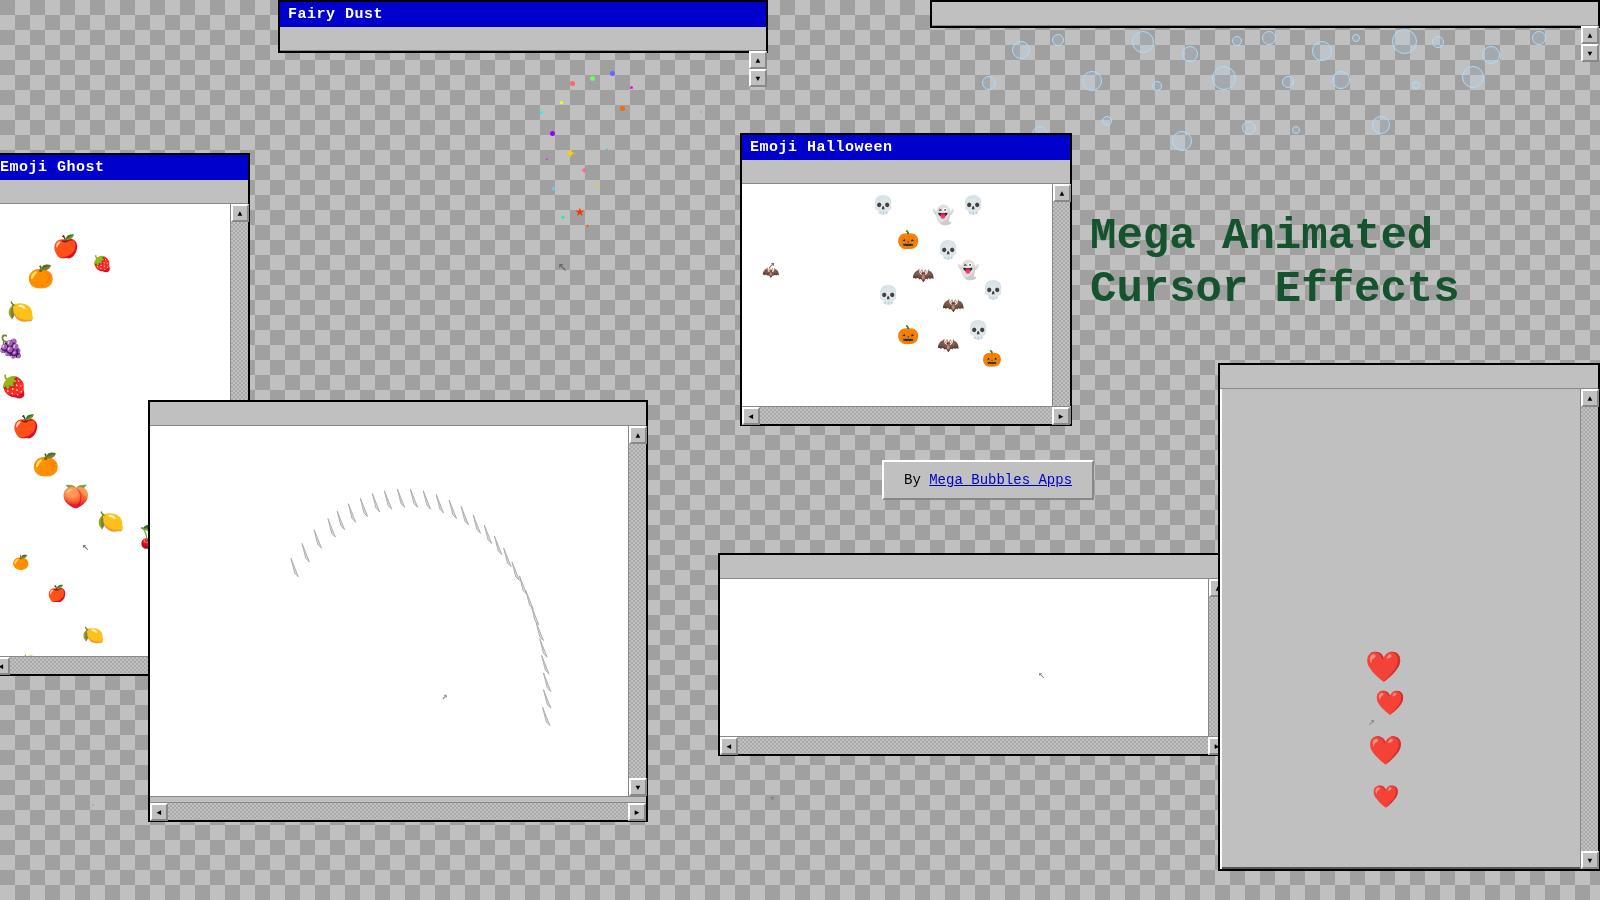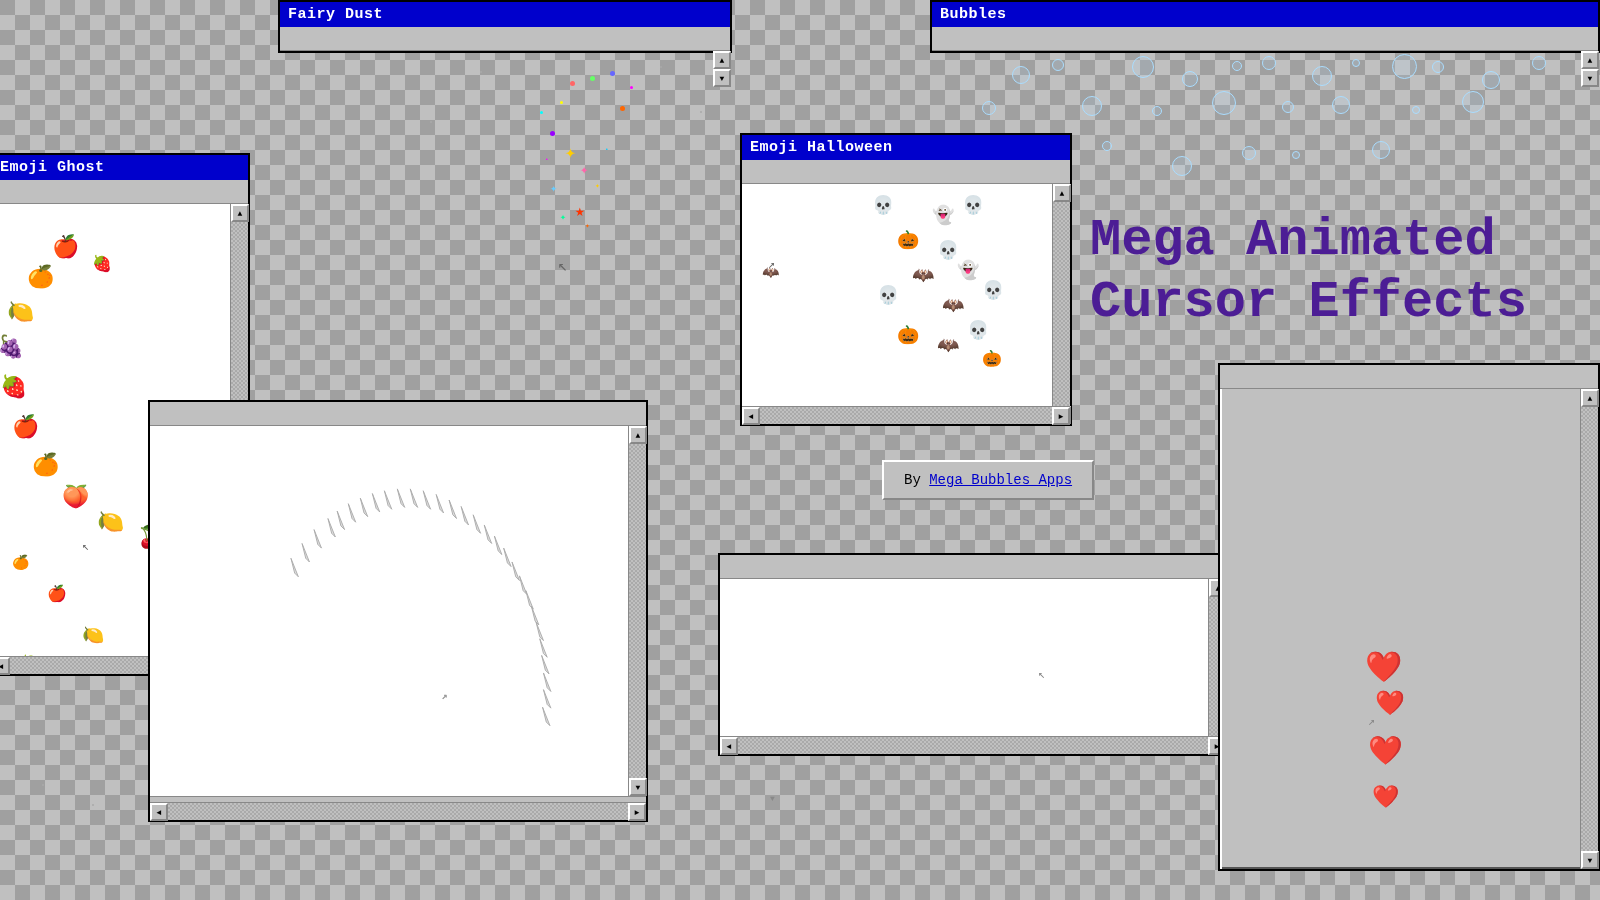--- a/index.html
+++ b/index.html
@@ -84,21 +84,21 @@
 
     .scroll-track {
       flex: 1;
       background: repeating-conic-gradient(#c0c0c0 0% 25%, #aaa 0% 50%) 0 0 / 4px 4px;
     }
 
     
     .window-fairy-dust {
       left: 278px;
       top: 0;
-      width: 454px;
+      width: 490px;
     }
 
     
     .window-bubbles {
       left: 930px;
       top: 0;
       width: 670px;
     }
 
     
@@ -135,23 +135,23 @@
       top: 363px;
       width: 382px;
     }
 
     
     .mega-title {
       position: absolute;
       left: 1090px;
       top: 210px;
       font-family: 'Courier New', monospace;
-      font-size: 52px;
+      font-size: 44px;
       font-weight: bold;
-      color: #4c1d95;
+      color: #14532d;
       line-height: 1.2;
       z-index: 10;
     }
 
     
     .mega-btn {
       position: absolute;
       left: 882px;
       top: 460px;
       background: #c0c0c0;
@@ -306,23 +306,20 @@
     </div>
     <div class="scrollbar-v">
       <div class="scroll-btn">▲</div>
       <div class="scroll-track"></div>
       <div class="scroll-btn">▼</div>
     </div>
   </div>
 </div>
 
 <div class="window window-bubbles">
-  <div class="window-titlebar">
-    <span>Bubbles</span>
-  </div>
   <div class="sub-bar"></div>
   <div style="position:relative; display:flex;">
     <div class="bubbles-area">
 
       <div class="bubble" style="left:80px;top:15px;width:18px;height:18px;"></div>
       <div class="bubble" style="left:120px;top:8px;width:12px;height:12px;"></div>
       <div class="bubble" style="left:200px;top:5px;width:22px;height:22px;"></div>
       <div class="bubble" style="left:250px;top:20px;width:16px;height:16px;"></div>
       <div class="bubble" style="left:300px;top:10px;width:10px;height:10px;"></div>
       <div class="bubble" style="left:330px;top:5px;width:14px;height:14px;"></div>

